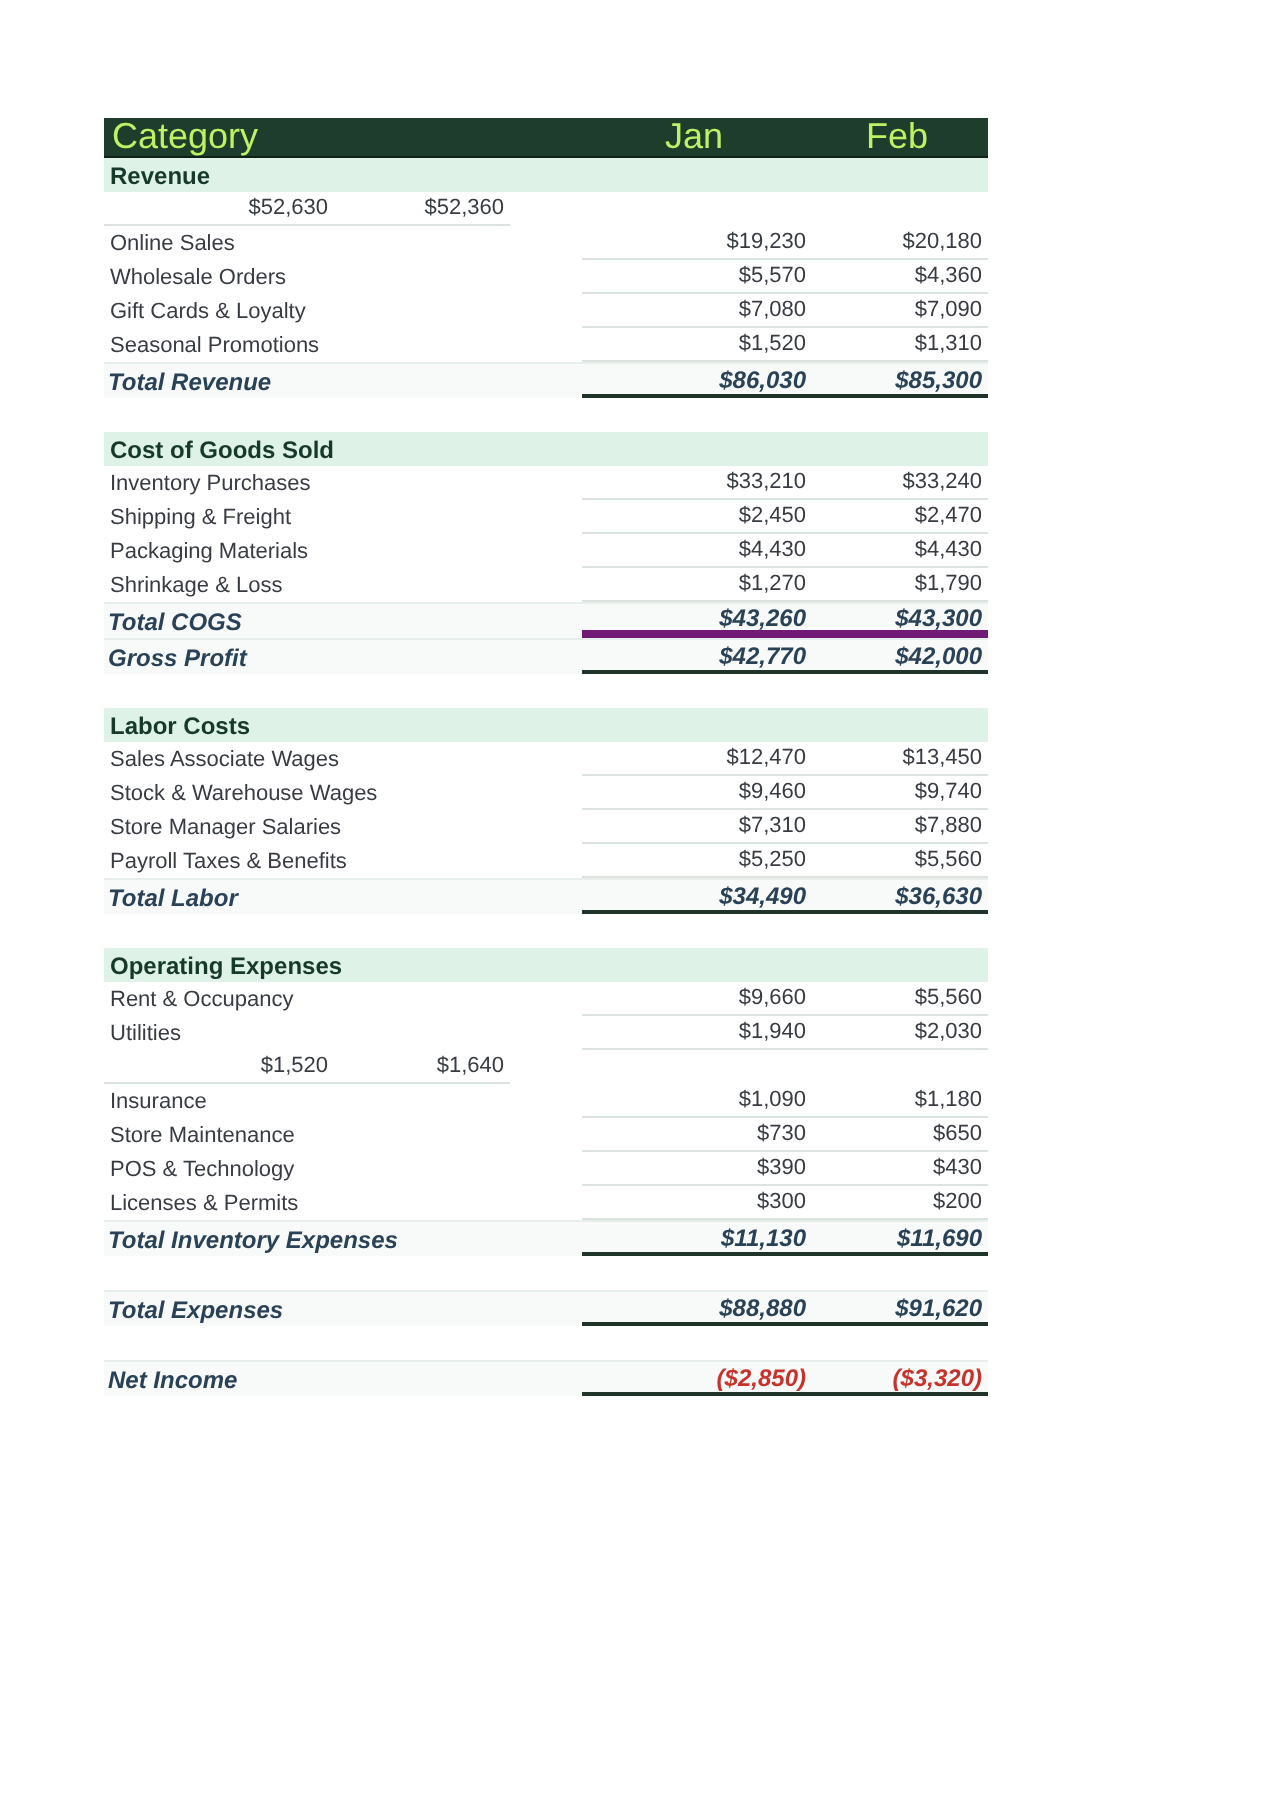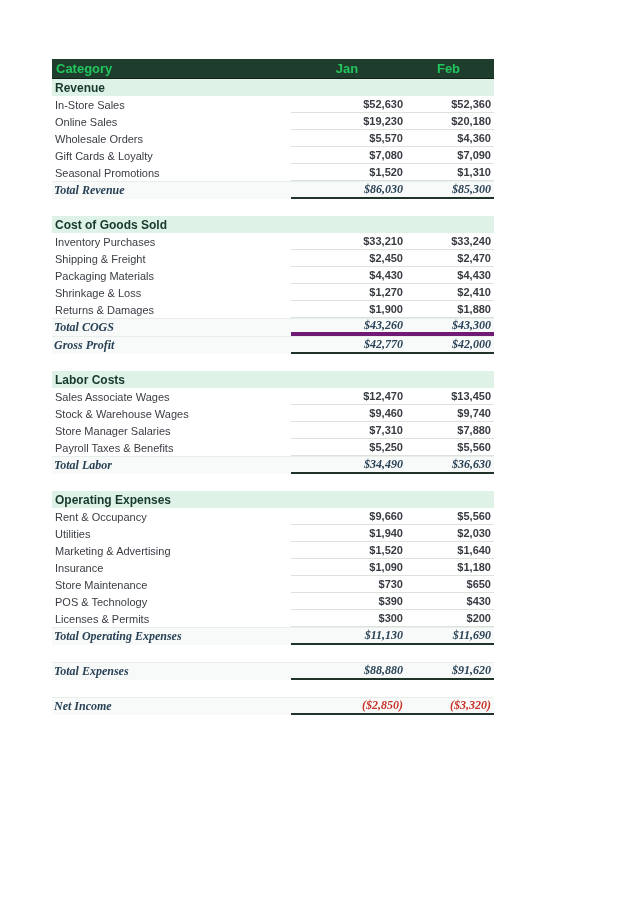--- a/index.html
+++ b/index.html
@@ -9,33 +9,33 @@
     -webkit-font-smoothing:antialiased;
   }
   .sheet{position:absolute;left:52px;top:59px;width:442px;}
   .r{display:flex;align-items:center;height:17px;font-size:11px;color:#383C42;}
   .r .label{flex:1;padding-left:3px;white-space:nowrap;overflow:hidden;}
   .vals{display:flex;width:203px;height:100%;align-items:center;box-sizing:border-box;}
   .jan{width:112px;text-align:right;box-sizing:border-box;}
   .feb{width:91px;text-align:right;box-sizing:border-box;padding-right:3px;}
 
   
-  .hdr{height:19px;background:#1F3D2C;color:#22c55e;font-weight:bold;font-size:13px;border-bottom:1px solid #102016;}
+  .hdr{height:19px;background:#1F3D2C;color:#bef264;font-weight:normal;font-size:18px;border-bottom:1px solid #102016;}
   .hdr .label{padding-left:4px;}
   .hdr .jan,.hdr .feb{text-align:center;padding-right:0;}
 
   
   .sec{background:#DFF2E8;color:#15392A;font-weight:bold;font-size:12px;}
 
   
-  .d .vals{border-bottom:1px solid #DCE3DE;font-weight:bold;}
+  .d .vals{border-bottom:1px solid #DCE3DE;}
 
   
   .t{background:#F7FAF8;border-top:1px solid #E8EEE9;
-     font-family:Liberation Serif, serif;font-style:italic;font-weight:bold;
+     font-family:Liberation Sans, sans-serif;font-style:italic;font-weight:bold;
      font-size:12px;color:#2A4257;}
   .t.thick .vals{border-bottom:2px solid #20342A;}
   .t.thin  .vals{border-bottom:4px solid #701a75;}
   .t .label{padding-left:2px;}
 
   .red{color:#C9312B;}
 
   .sp{height:17px;}
 </style>
 </head>
@@ -48,21 +48,20 @@
     <div class="vals">
       <div class="jan">Jan</div>
       <div class="feb">Feb</div>
     </div>
   </div>
 
   <div class="r sec">
     <div class="label">Revenue</div>
   </div>
   <div class="r d">
-    <div class="label">In-Store Sales</div>
     <div class="vals">
         <div class="jan">$52,630</div>
         <div class="feb">$52,360</div>
       </div>
   </div>
   <div class="r d">
     <div class="label">Online Sales</div>
     <div class="vals">
         <div class="jan">$19,230</div>
         <div class="feb">$20,180</div>
@@ -120,28 +119,21 @@
     <div class="label">Packaging Materials</div>
     <div class="vals">
         <div class="jan">$4,430</div>
         <div class="feb">$4,430</div>
       </div>
   </div>
   <div class="r d">
     <div class="label">Shrinkage &amp; Loss</div>
     <div class="vals">
         <div class="jan">$1,270</div>
-        <div class="feb">$2,410</div>
-      </div>
-  </div>
-  <div class="r d">
-    <div class="label">Returns &amp; Damages</div>
-    <div class="vals">
-        <div class="jan">$1,900</div>
-        <div class="feb">$1,880</div>
+        <div class="feb">$1,790</div>
       </div>
   </div>
   <div class="r t thin">
     <div class="label">Total COGS</div>
     <div class="vals">
         <div class="jan">$43,260</div>
         <div class="feb">$43,300</div>
       </div>
   </div>
   <div class="r t thick">
@@ -206,21 +198,20 @@
       </div>
   </div>
   <div class="r d">
     <div class="label">Utilities</div>
     <div class="vals">
         <div class="jan">$1,940</div>
         <div class="feb">$2,030</div>
       </div>
   </div>
   <div class="r d">
-    <div class="label">Marketing &amp; Advertising</div>
     <div class="vals">
         <div class="jan">$1,520</div>
         <div class="feb">$1,640</div>
       </div>
   </div>
   <div class="r d">
     <div class="label">Insurance</div>
     <div class="vals">
         <div class="jan">$1,090</div>
         <div class="feb">$1,180</div>
@@ -241,21 +232,21 @@
       </div>
   </div>
   <div class="r d">
     <div class="label">Licenses &amp; Permits</div>
     <div class="vals">
         <div class="jan">$300</div>
         <div class="feb">$200</div>
       </div>
   </div>
   <div class="r t thick">
-    <div class="label">Total Operating Expenses</div>
+    <div class="label">Total Inventory Expenses</div>
     <div class="vals">
         <div class="jan">$11,130</div>
         <div class="feb">$11,690</div>
       </div>
   </div>
 
   <div class="sp"></div>
 
   <div class="r t thick">
     <div class="label">Total Expenses</div>

